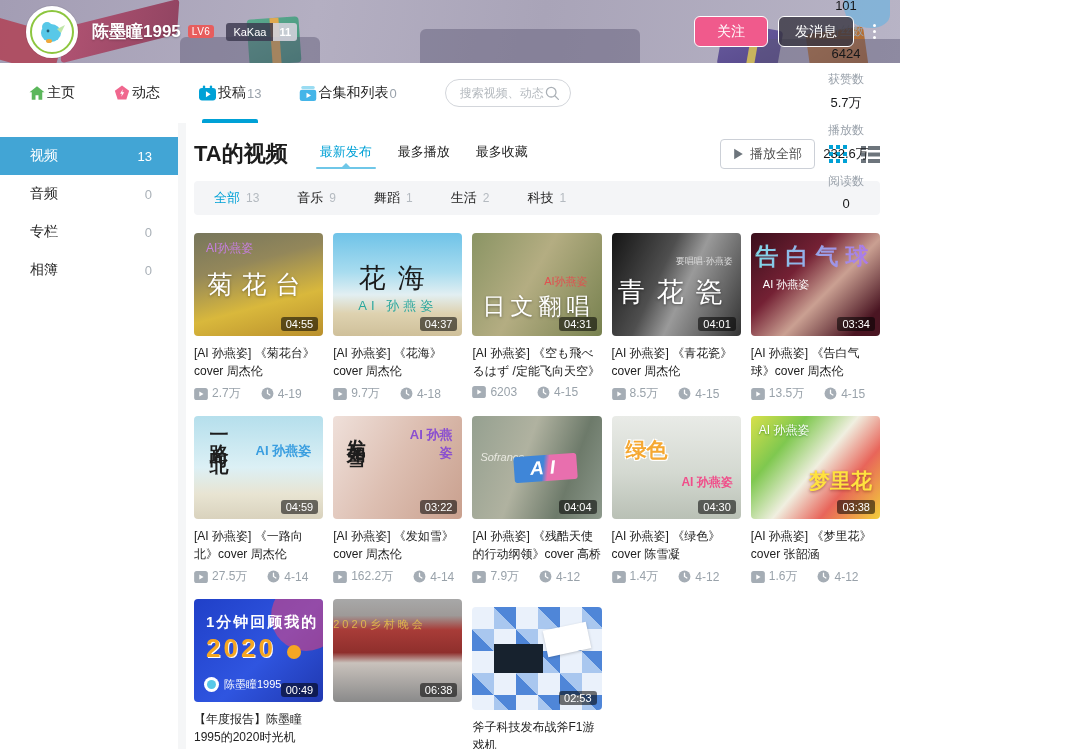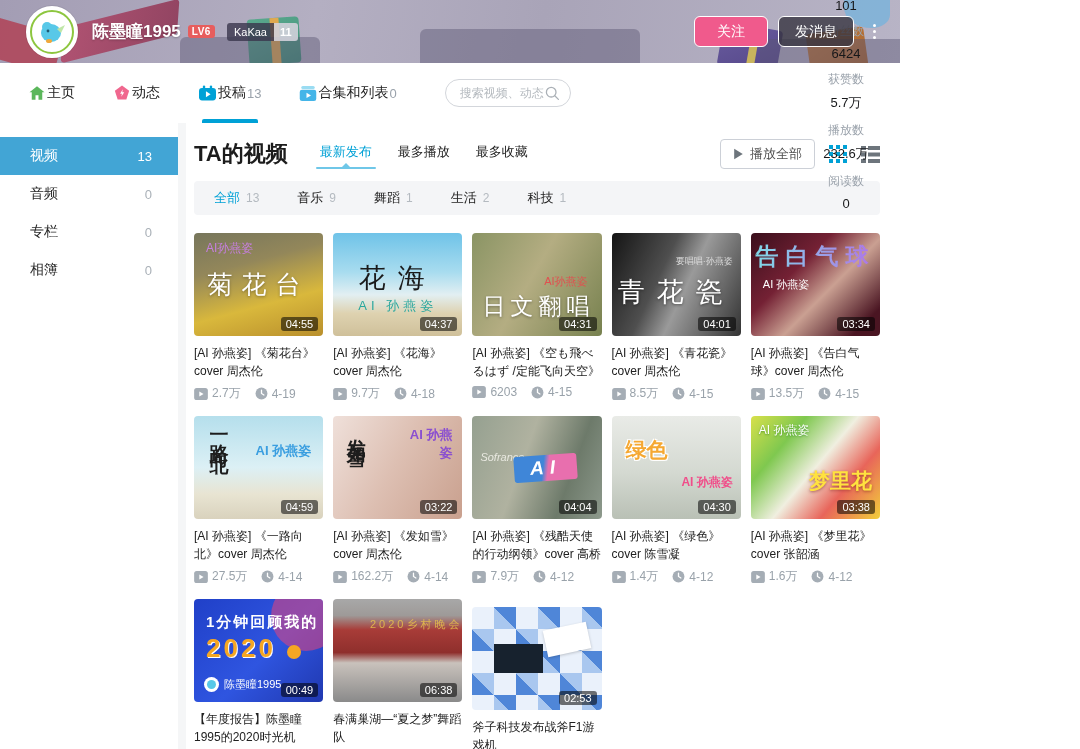--- a/index.html
+++ b/index.html
@@ -17,21 +17,21 @@
   .d-gift2 { right:120px; top:26px; width:60px; height:44px; background:linear-gradient(150deg,#6a5da0,#544688); transform:rotate(10deg); border-radius:4px; }
   .d-gift2::after { content:""; position:absolute; left:48%; top:0; width:8px; height:100%; background:#c9b45e; }
   .d-gift3 { right:34px; top:30px; width:58px; height:40px; background:linear-gradient(150deg,#c07a3d,#a8652f); transform:rotate(-8deg); border-radius:4px; }
   .d-drop { right:10px; top:-6px; width:46px; height:34px; background:#7fb2d8; border-radius:0 0 40% 60%; opacity:.9; }
   .d-red { left:-10px; top:26px; width:70px; height:40px; background:#b03c50; transform:rotate(16deg); border-radius:4px; opacity:.8; }
 
   .banner-inner { position:relative; height:100%; display:flex; align-items:center; padding:0 18px; z-index:2; }
   .avatar-wrap { width:52px; height:52px; border-radius:50%; background:#fff; border:2px solid #fff; box-shadow:0 0 0 1px rgba(0,0,0,.06); display:flex; align-items:center; justify-content:center; margin-left:8px; }
   .avatar-ring { width:44px; height:44px; border-radius:50%; border:2px solid #8dc63f; display:flex; align-items:center; justify-content:center; background:#fff; }
   .uname { color:#fff; font-size:17px; font-weight:700; margin-left:14px; text-shadow:0 1px 2px rgba(0,0,0,.25); }
-  .lv-badge { margin-left:7px; background:#e75d5d; color:#fff; font-size:10px; font-weight:700; padding:1px 4px; border-radius:3px; letter-spacing:.5px; }
+  .lv-badge { margin-left:7px; background:#e75d5d; color:#fff; font-size:10px; font-weight:400; padding:1px 4px; border-radius:3px; letter-spacing:.5px; }
   .medal { display:flex; margin-left:12px; border-radius:3px; overflow:hidden; font-size:11px; height:18px; line-height:18px; }
   .medal-name { background:rgba(58,54,76,.8); color:#fff; padding:0 7px; }
   .medal-lv { background:rgba(210,208,218,.9); color:#fff; padding:0 6px; font-weight:700; }
   .banner-actions { margin-left:auto; display:flex; align-items:center; gap:10px; }
   .btn-follow { background:#f05a8c; border:1px solid #fff; color:#fff; font-size:14px; height:31px; padding:0 22px; border-radius:6px; cursor:pointer; }
   .btn-msg { background:rgba(52,50,62,.78); border:1px solid #fff; color:#fff; font-size:14px; height:31px; padding:0 16px; border-radius:6px; cursor:pointer; }
   .kebab { color:#fff; font-size:15px; letter-spacing:0; width:16px; text-align:center; line-height:5px; cursor:pointer; margin-left:2px; }
   .kebab i { display:block; width:3px; height:3px; background:#fff; border-radius:50%; margin:3px auto; }
 
   
@@ -72,21 +72,21 @@
   .filter-item { font-size:13px; color:#222; cursor:pointer; }
   .filter-item .fc { color:#b4bac0; margin-left:6px; font-size:12px; }
   .filter-item.active { color:#00a1d6; }
 
   
   .grid { margin-top:18px; display:grid; grid-template-columns:repeat(5,1fr); column-gap:10px; row-gap:14px; }
   .card { cursor:pointer; }
   .thumb { position:relative; height:103px; border-radius:4px; overflow:hidden; }
   .dur { position:absolute; right:5px; bottom:5px; background:rgba(0,0,0,.55); color:#fff; font-size:11px; padding:1px 5px; border-radius:3px; }
   .v-title { margin-top:8px; font-size:12px; line-height:18px; height:36px; color:#212121; overflow:hidden; }
-  .v-meta { margin-top:5px; display:flex; align-items:center; gap:14px; font-size:12px; color:#99a2aa; }
+  .v-meta { margin-top:5px; display:flex; align-items:center; gap:20px; font-size:12px; color:#99a2aa; }
   .v-meta span { display:flex; align-items:center; gap:4px; }
 
   .tmain,.tsub,.t2 { position:absolute; white-space:nowrap; }
 
   .tb1 { background:linear-gradient(165deg,#77765c 0%,#93875a 32%,#d9b83c 66%,#b98f2c 100%); }
   .tb1 .tmain { color:#fff; font-size:25px; letter-spacing:9px; left:0; right:0; top:34%; text-align:center; text-shadow:0 1px 3px rgba(0,0,0,.35); }
   .tb1 .tsub { color:#c77fe0; font-size:12px; left:12px; top:7px; }
 
   .tb2 { background:linear-gradient(180deg,#6fc3e8 0%,#a8dcef 38%,#e2eff2 60%,#ded2b0 78%,#cfc09a 100%); }
   .tb2 .tmain { color:#1a1a1a; font-size:27px; letter-spacing:12px; left:0; right:0; top:26%; text-align:center; }
@@ -130,21 +130,21 @@
   .tb11 { background:linear-gradient(135deg,#2040c8 0%,#2f55e0 55%,#2038b0 100%); }
   .tb11::before { content:""; position:absolute; right:-18px; top:-18px; width:70px; height:70px; background:#e8447a; border-radius:50%; opacity:.55; }
   .tb11::after { content:""; position:absolute; right:22px; top:46px; width:14px; height:14px; background:#f5a623; border-radius:50%; }
   .tb11 .tmain { color:#fff; font-size:15px; font-weight:800; left:12px; top:14px; letter-spacing:2px; z-index:1; }
   .tb11 .t2 { color:#f5a623; font-size:26px; font-weight:800; left:12px; top:34px; letter-spacing:3px; text-shadow:1px 1px 0 #fff; z-index:1; }
   .t11-owner { position:absolute; left:10px; bottom:10px; display:flex; align-items:center; gap:5px; color:#fff; font-size:11px; z-index:1; }
   .t11-av { width:15px; height:15px; border-radius:50%; background:#fff; display:inline-block; position:relative; }
   .t11-av::after { content:""; position:absolute; left:3px; top:3px; width:9px; height:9px; border-radius:50%; background:#58c8e8; }
 
   .tb12 { background:linear-gradient(180deg,#a8a8a8 0%,#9e9a98 16%,#a83c38 30%,#8f2f2c 52%,#c9c2bc 62%,#8a8a8a 100%); }
-  .tb12 .tsub { color:#e8c24a; font-size:11px; letter-spacing:3px; left:0; right:0; top:18px; text-align:right; opacity:.85; }
+  .tb12 .tsub { color:#e8c24a; font-size:11px; letter-spacing:3px; left:0; right:0; top:18px; text-align:left; opacity:.85; }
 
   .tb13 { background-color:#eaf1fb;
     background-image:linear-gradient(45deg,#4f86d8 25%,transparent 25%,transparent 75%,#4f86d8 75%),
                      linear-gradient(45deg,#a9c7ef 25%,transparent 25%,transparent 75%,#a9c7ef 75%);
     background-size:44px 44px; background-position:0 0,22px 22px;margin-top:8px; }
   .tb13::before { content:""; position:absolute; left:17%; top:36%; width:38%; height:28%; background:#17222e; }
   .tb13::after { content:""; position:absolute; right:10%; top:18%; width:34%; height:26%; background:#fff; transform:rotate(-12deg); box-shadow:0 1px 3px rgba(0,0,0,.2); }
 </style>
 </head>
 <body>
@@ -593,21 +593,20 @@
           </div>
           <div class="v-title">【年度报告】陈墨瞳1995的2020时光机</div>
 
         </div>
 
         <div class="card">
           <div class="thumb tb12">
             <span class="tsub">2020乡村晚会</span>
             <span class="dur">06:38</span>
           </div>
-          <div class="v-title">春满巢湖—“夏之梦”舞蹈队</div>
 
         </div>
 
         <div class="card">
           <div class="thumb tb13">
             <span class="dur">02:53</span>
           </div>
           <div class="v-title">斧子科技发布战斧F1游戏机</div>
 
         </div>

